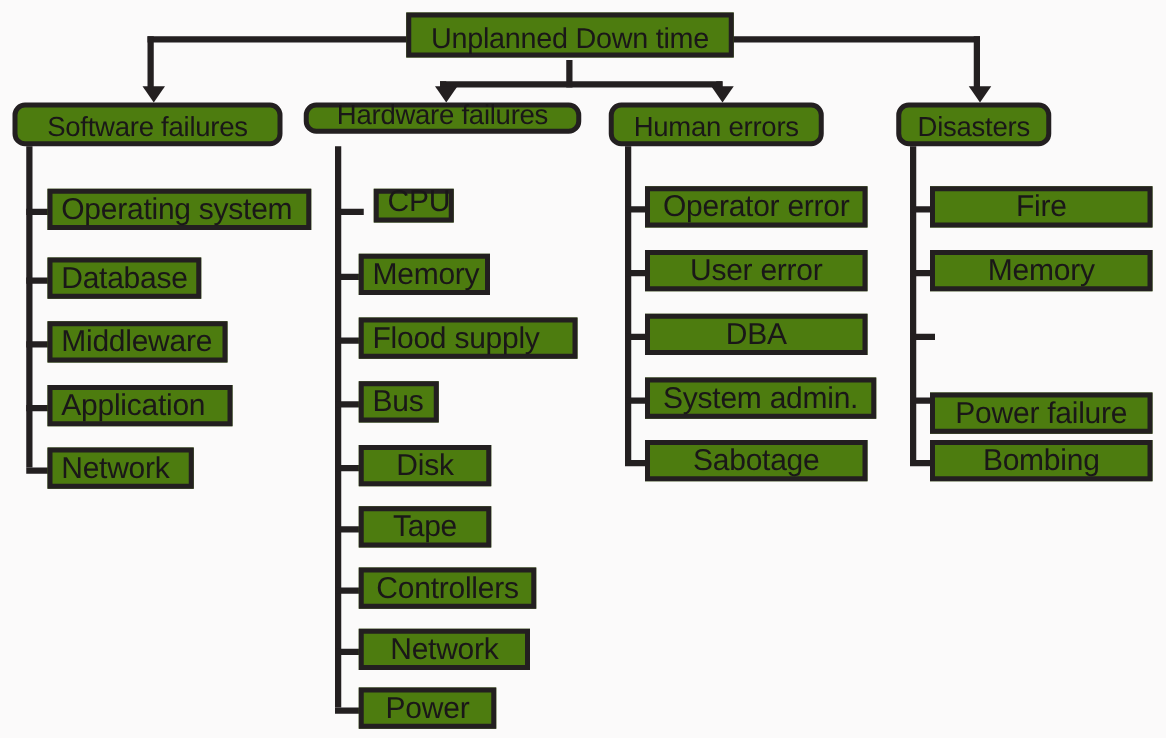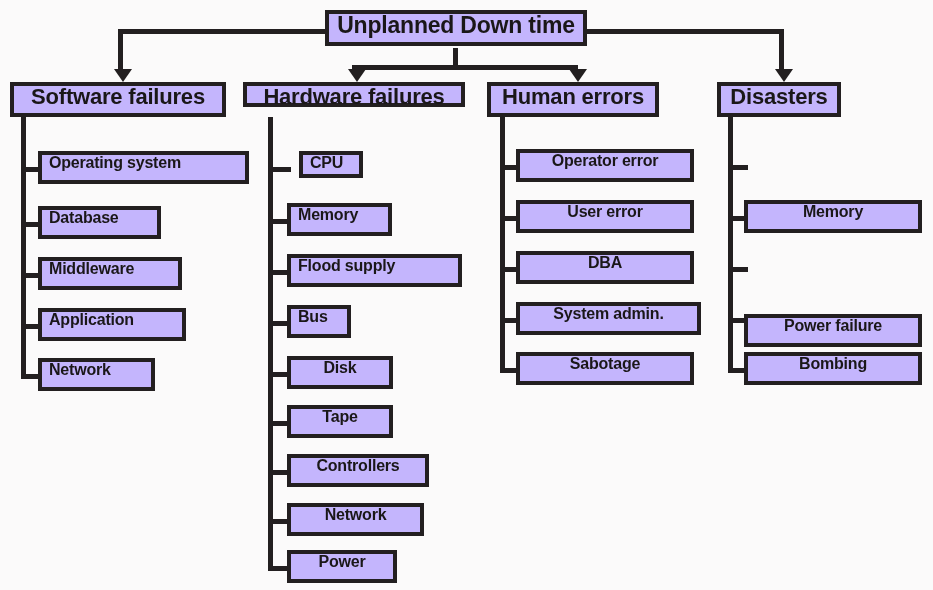--- a/index.html
+++ b/index.html
@@ -7,36 +7,36 @@
     width:933px;height:590px;
     background:#fbfafa;
     font-family:"Liberation Sans", sans-serif;
     overflow:hidden;
   }
   #diagram{position:relative;width:933px;height:590px;}
 
   
   .node{
     position:absolute;
-    background:#c4b5fd;
+    background:#4d7c0f;
     border:4px solid #231f20;
     box-sizing:border-box;
     color:#1a1718;
-    font-weight:bold;
+    font-weight:normal;
     display:flex;
-    align-items:flex-start;
+    align-items:flex-end;
     line-height:1;
     white-space:nowrap;
     letter-spacing:-0.2px;
   }
   .node.center{justify-content:center;}
   .node.left{justify-content:flex-start;padding-left:7px;}
   .root{font-size:23px;}
-  .cat{font-size:22px;}
-  .leaf{font-size:16px;}
+  .cat{font-size:22px;border-radius:10px;}
+  .leaf{font-size:24px;}
 
   
   .wire{position:absolute;background:#231f20;}
   .h{height:5px;}
   .v{width:5px;}
 
   .arrow{
     position:absolute;
     width:0;height:0;
     border-left:9px solid transparent;
@@ -177,20 +177,23 @@
   <div class="node leaf center" style="left:516px;top:352px;width:178px;height:33px;">
     <span>Sabotage</span>
   </div>
 
   <div class="node cat center" style="left:717px;top:82px;width:124px;height:35px;">
     <span>Disasters</span>
   </div>
   <div class="wire v" style="left:728px;top:117px;height:251px;"></div>
 
   <div class="wire h" style="left:728px;top:165px;width:20px;"></div>
+  <div class="node leaf center" style="left:744px;top:149px;width:178px;height:33px;">
+    <span>Fire</span>
+  </div>
 
   <div class="wire h" style="left:728px;top:216px;width:20px;"></div>
   <div class="node leaf center" style="left:744px;top:200px;width:178px;height:33px;">
     <span>Memory</span>
   </div>
 
   <div class="wire h" style="left:728px;top:267px;width:20px;"></div>
 
   <div class="wire h" style="left:728px;top:318px;width:20px;"></div>
   <div class="node leaf center" style="left:744px;top:302px;width:178px;height:33px;margin-top:12px;">

